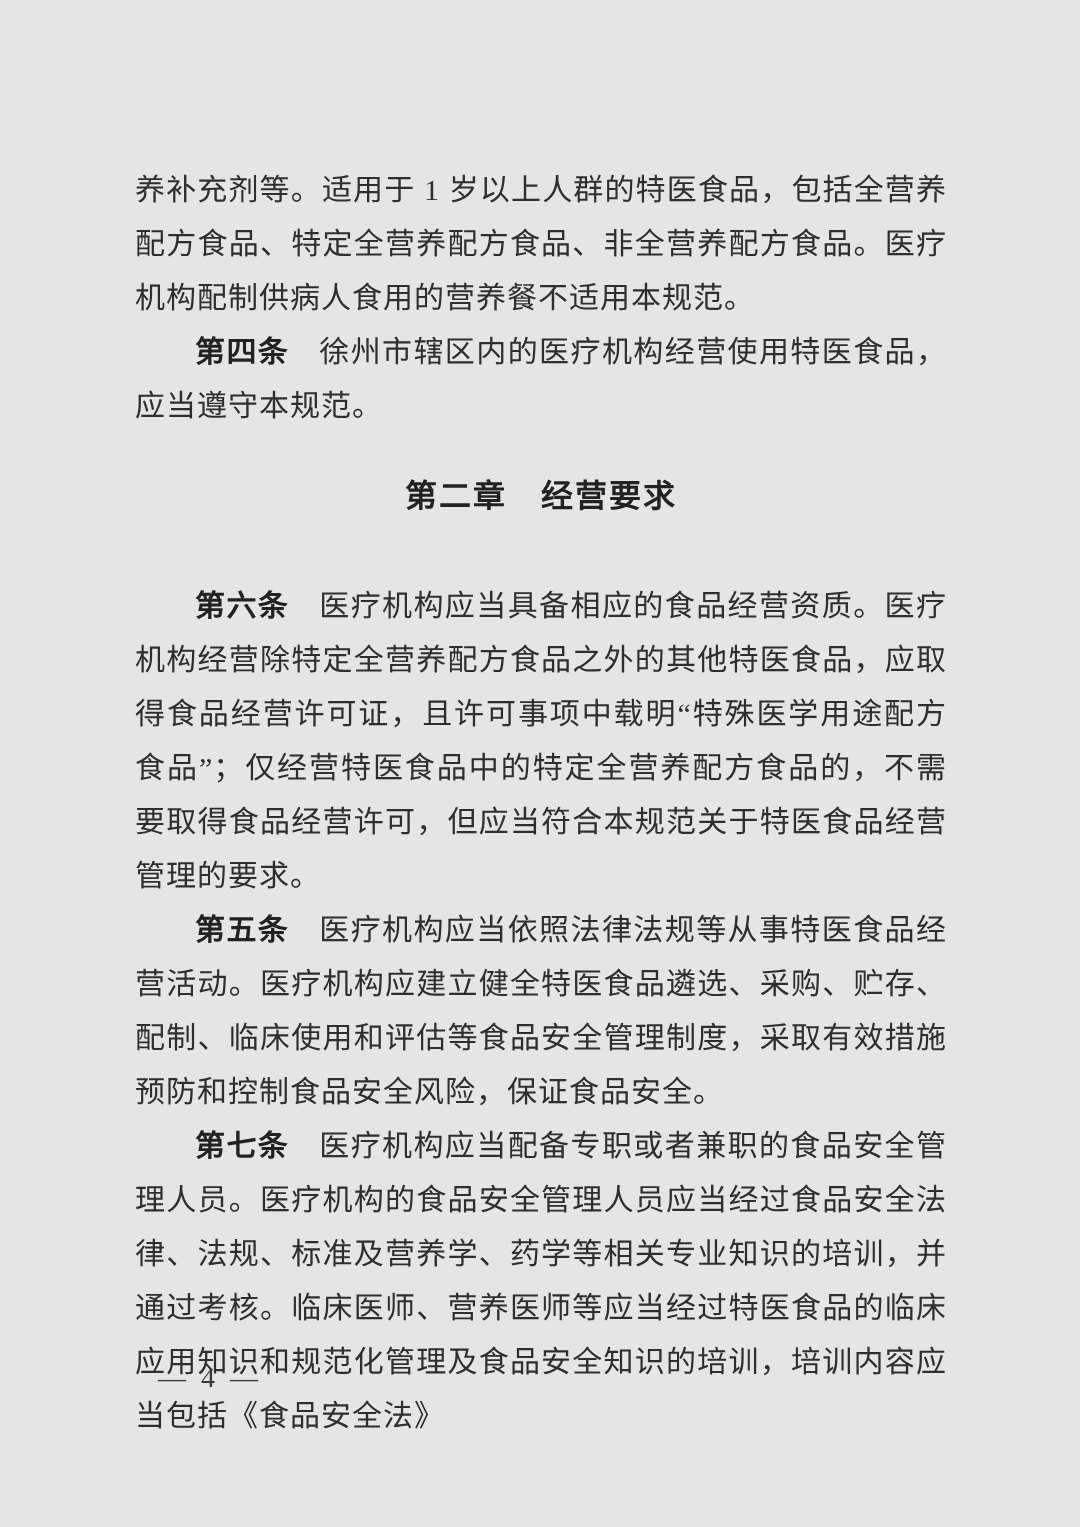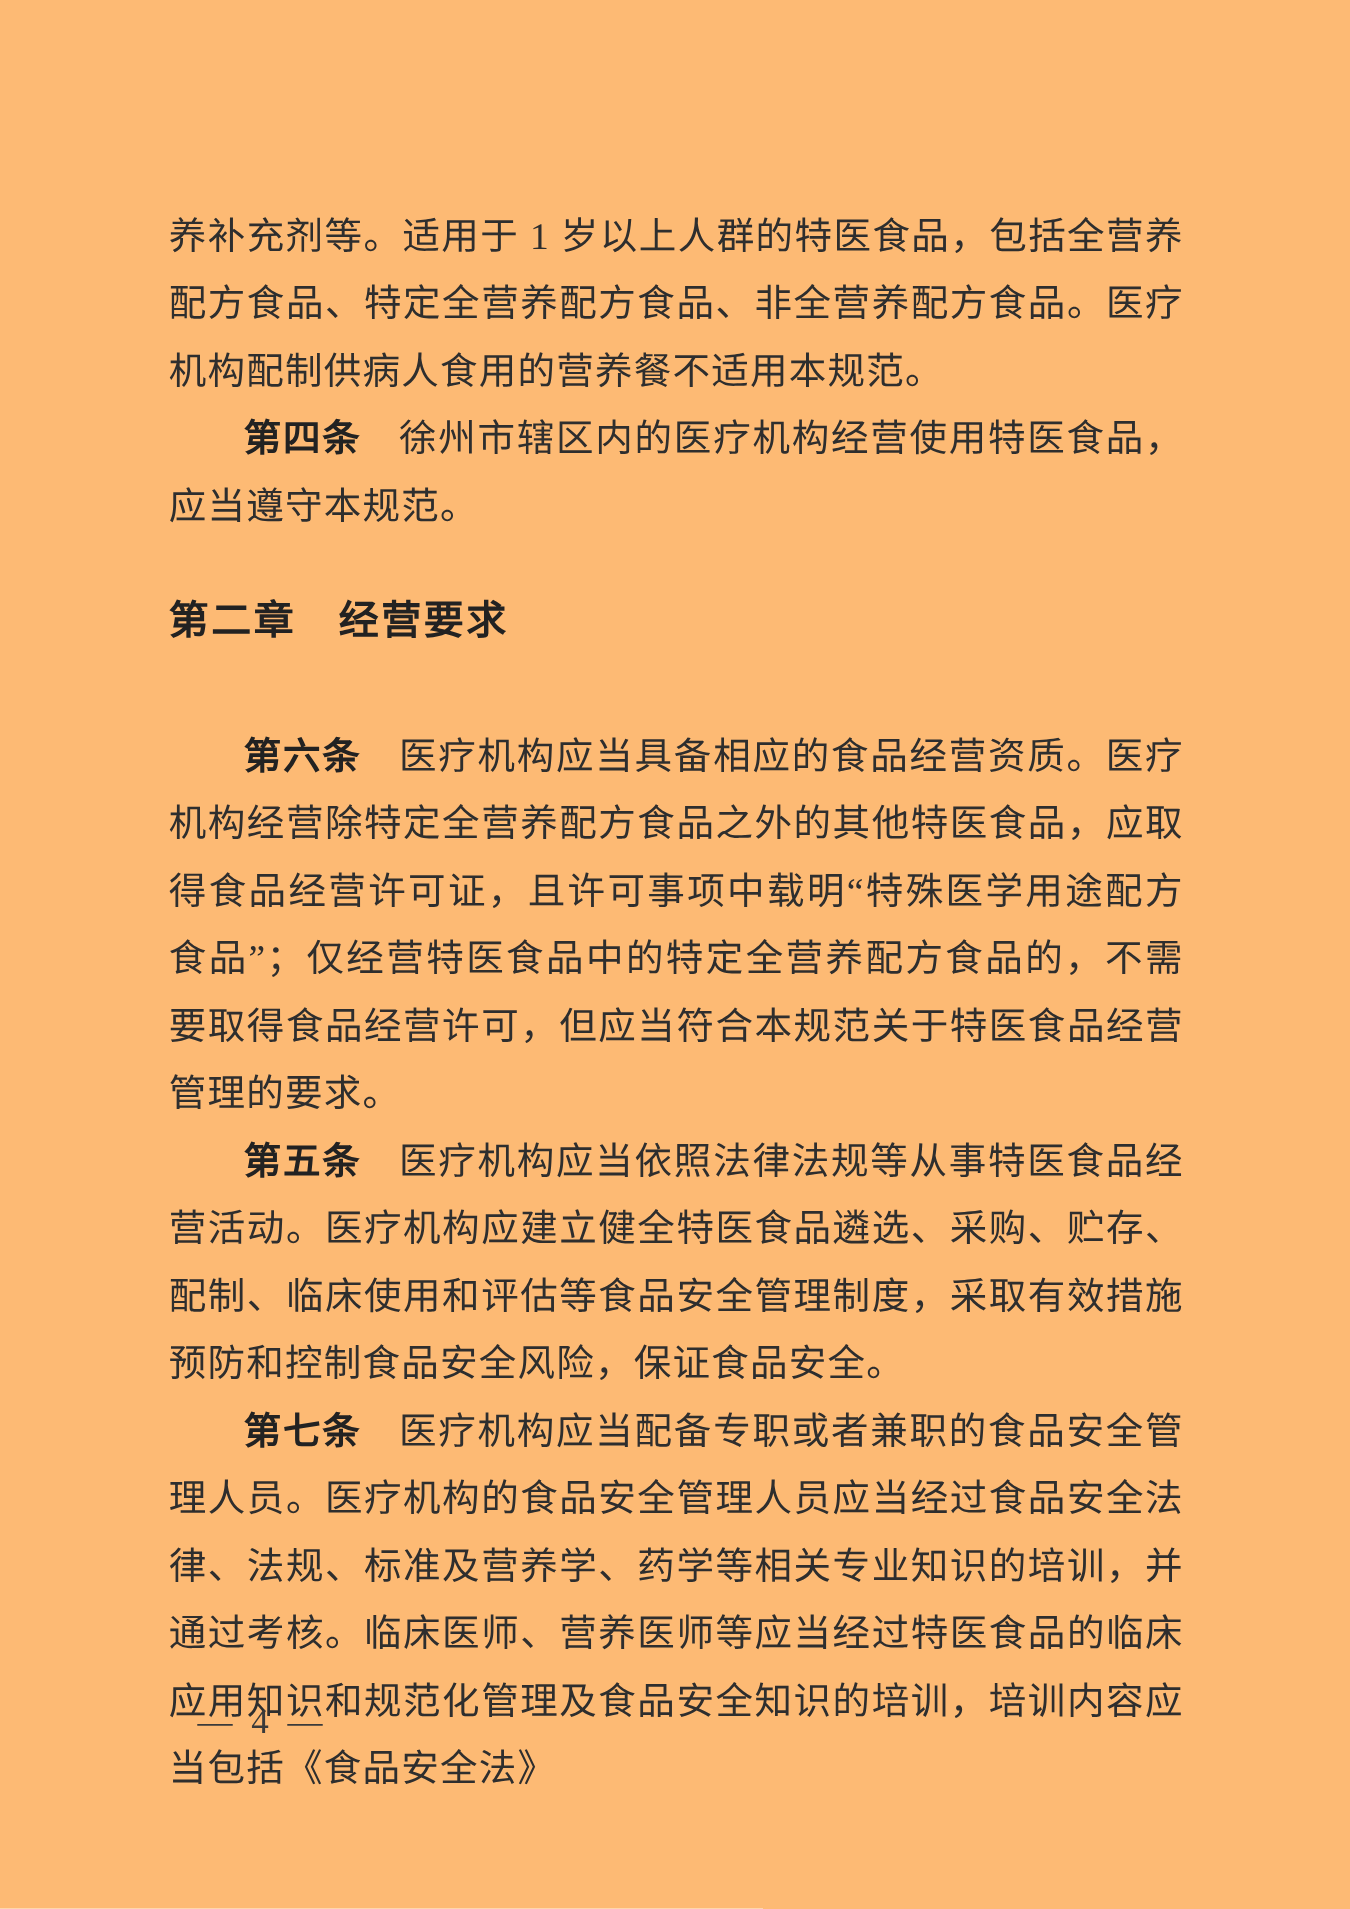--- a/index.html
+++ b/index.html
@@ -5,21 +5,21 @@
   html, body {
     margin: 0;
     padding: 0;
     background: #ffffff;
   }
   .page {
     position: relative;
     width: 1080px;
     height: 1527px;
     margin: 0 auto;
-    background: #fdba74;
+    background: #e5e5e5;
     overflow: hidden;
     font-family: "Liberation Serif", "DejaVu Serif", serif;
     color: #2e2e2e;
   }
   .content {
     position: absolute;
     top: 163px;
     left: 135px;
     width: 812px;
   }
@@ -39,20 +39,21 @@
   .article-label {
     font-family: Liberation Serif, serif;
     font-weight: bold;
     color: #222222;
     margin-right: 1em;
   }
   .chapter-heading {
     margin: 36px 0 56px 0;
     font-size: 32px;
     line-height: 54px;
+    text-align: center;
     font-family: Liberation Sans, sans-serif;
     font-weight: bold;
     letter-spacing: 2px;
     color: #222222;
   }
   .page-footer {
     position: absolute;
     left: 158px;
     top: 1363px;
     font-size: 28px;

